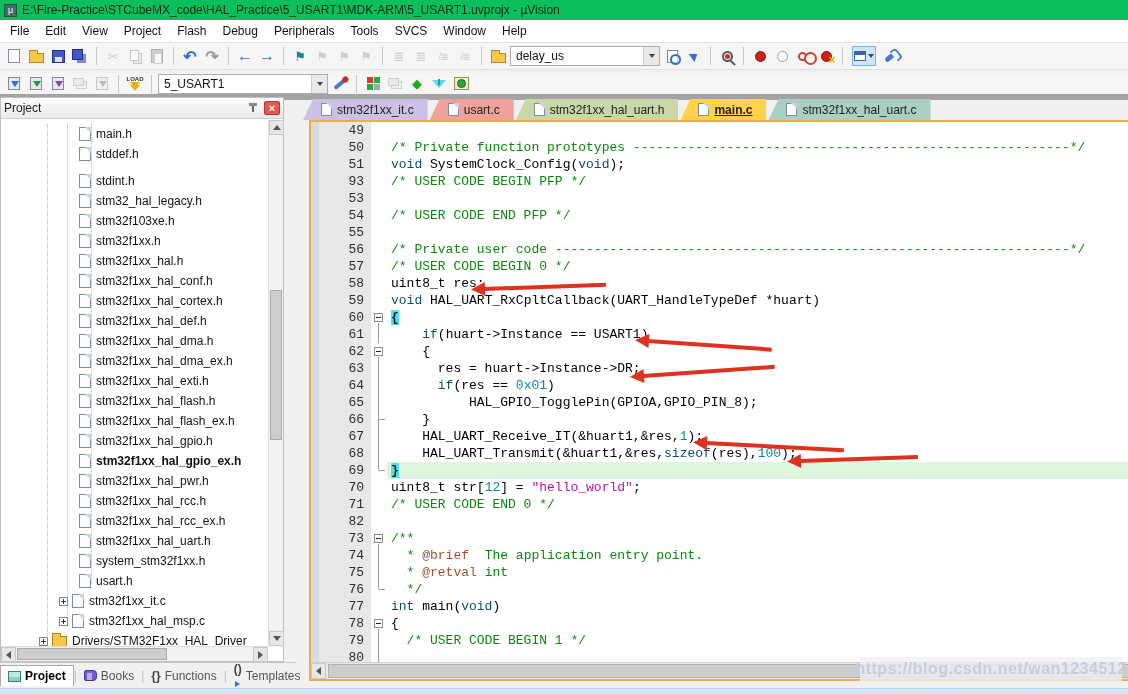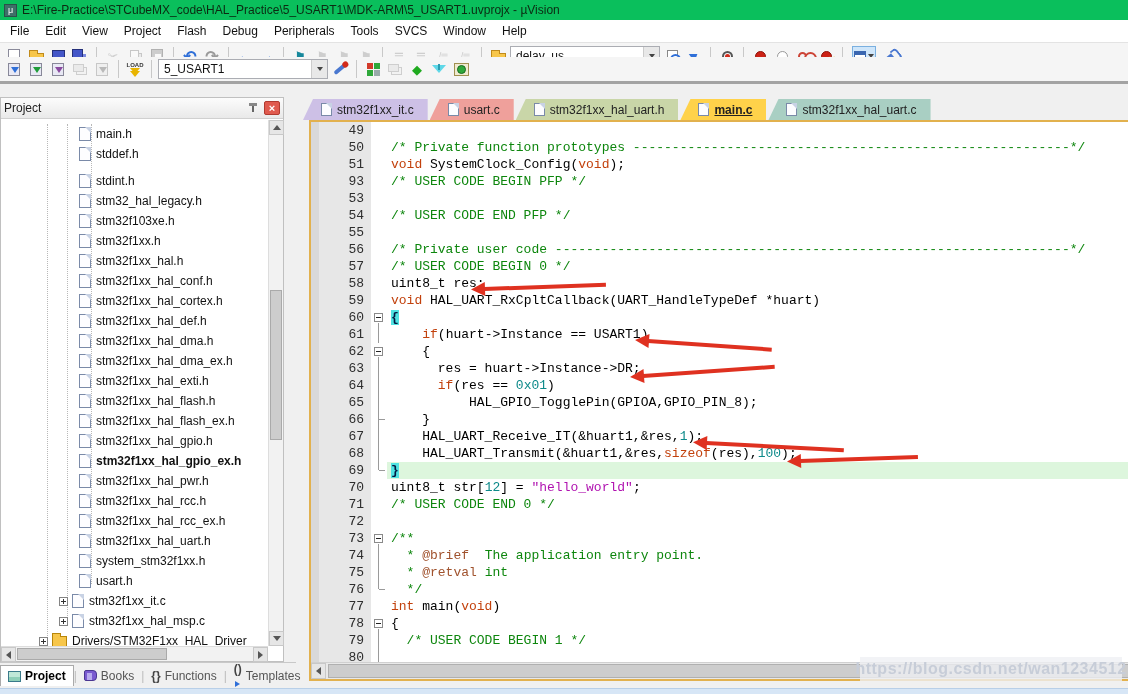--- a/index.html
+++ b/index.html
@@ -15,21 +15,21 @@
 
   
   .menubar { position:absolute; left:0; top:20px; width:1128px; height:23px; background:#ffffff;
     display:flex; align-items:center; padding-left:2px; border-bottom:1px solid #e3e3e3; }
   .menu-item { font-size:12px; color:#111; padding:3px 8px; }
 
   
   .toolbar { position:absolute; left:0; width:1128px; height:27px; background:#f5f5f5;
     display:flex; align-items:center; padding-left:4px; gap:2px; }
   .tb1 { top:43px; border-bottom:1px solid #e0e0e0; }
-  .tb2 { top:57px; border-bottom:3px solid #a3a3a3;align-items:center; }
+  .tb2 { top:73px; border-bottom:6px solid #a3a3a3;align-items:center; }
   .tsep { width:1px; height:18px; background:#c8c8c8; margin:0 4px; }
   .ticon { width:20px; height:20px; display:flex; align-items:center; justify-content:center;
     font-size:13px; position:relative; flex:none; }
   .dim { opacity:.42; filter:grayscale(1); }
   .g-blue { color:#2f6fd8; } .g-teal { color:#17889c; } .g-green { color:#1faa1f; }
   .g-gray { color:#9a9a9a; } .big { font-size:16px; font-weight:bold; } .sm { font-size:10px; letter-spacing:-1px; }
 
   
   .i-page { width:12px; height:14px; background:#fff; border:1px solid #8a8a9a; }
   .i-folder { width:15px; height:10px; background:#f7c64a; border:1px solid #c08a1a; position:relative; margin-top:3px;}
@@ -127,21 +127,21 @@
   .ln { width:52px; flex:none; background:#e7e7e7; color:#2e2e2e; text-align:right; padding-right:7px; line-height:17px; font-size:13px; }
   .fold { width:16px; flex:none; background:#fff; position:relative; }
   .fold .vline { position:absolute; left:7px; top:0; bottom:0; border-left:1px solid #9a9a9a; }
   .fold.f-open .vline { top:14px; }
   .fold.f-end .vline { bottom:9px; }
   .fold.f-end::after, .fold.f-tick::after { content:""; position:absolute; left:8px; top:8px; width:6px; border-top:1px solid #9a9a9a; }
   .fbox { position:absolute; left:3px; top:4px; width:9px; height:9px; border:1px solid #8a8a8a; background:#fff; }
   .fbox::after { content:""; position:absolute; left:1px; right:1px; top:3px; border-top:1px solid #222; }
   .code-text { flex:1; white-space:pre; line-height:17px; padding-left:4px; color:#000; }
   .code-row.hl .code-text { background:#ddf6dd; }
-  .seg-k { color:#c2410c; } .seg-c { color:#0d860d; } .seg-n { color:#0d8a8a; }
+  .seg-k { color:#0c4a6e; } .seg-c { color:#0d860d; } .seg-n { color:#0d8a8a; }
   .seg-s { color:#b012b0; } .seg-d { color:#a0522d; } .seg-t { color:#000; }
   .seg-m { background:#50e2e2; color:#001840; font-weight:bold; }
   .ehsb { height:17px; background:#e9e9e9; border-top:1px solid #d0d0d0; display:flex; align-items:stretch; }
   .ehsb .sb-btn { height:100%; }
   .ehsb-thumb { flex:1; background:#cdcdcd; border:1px solid #b0b0b0; margin:1px 2px; }
 
   
   .bottom-tabs { position:absolute; left:0; top:662px; width:296px; height:26px; background:#f0f0f0;
     border-top:1px solid #c8c8c8; display:flex; align-items:center; font-size:12px; color:#555; }
   .btab { display:flex; align-items:center; gap:4px; padding:3px 7px; }
@@ -627,21 +627,21 @@
             <span class="ln">70</span>
             <span class="fold"></span>
             <span class="code-text"><span class="seg-t">uint8_t str[</span><span class="seg-n">12</span><span class="seg-t">] = </span><span class="seg-s">"hello_world"</span><span class="seg-t">;</span></span>
           </div>
           <div class="code-row">
             <span class="ln">71</span>
             <span class="fold"></span>
             <span class="code-text"><span class="seg-c">/* USER CODE END 0 */</span></span>
           </div>
           <div class="code-row">
-            <span class="ln">72</span>
+            <span class="ln">82</span>
             <span class="fold"></span>
             <span class="code-text"></span>
           </div>
           <div class="code-row">
             <span class="ln">73</span>
             <span class="fold f-open">
               <span class="vline"></span>
               <span class="fbox"></span>
             </span>
             <span class="code-text"><span class="seg-c">/**</span></span>

